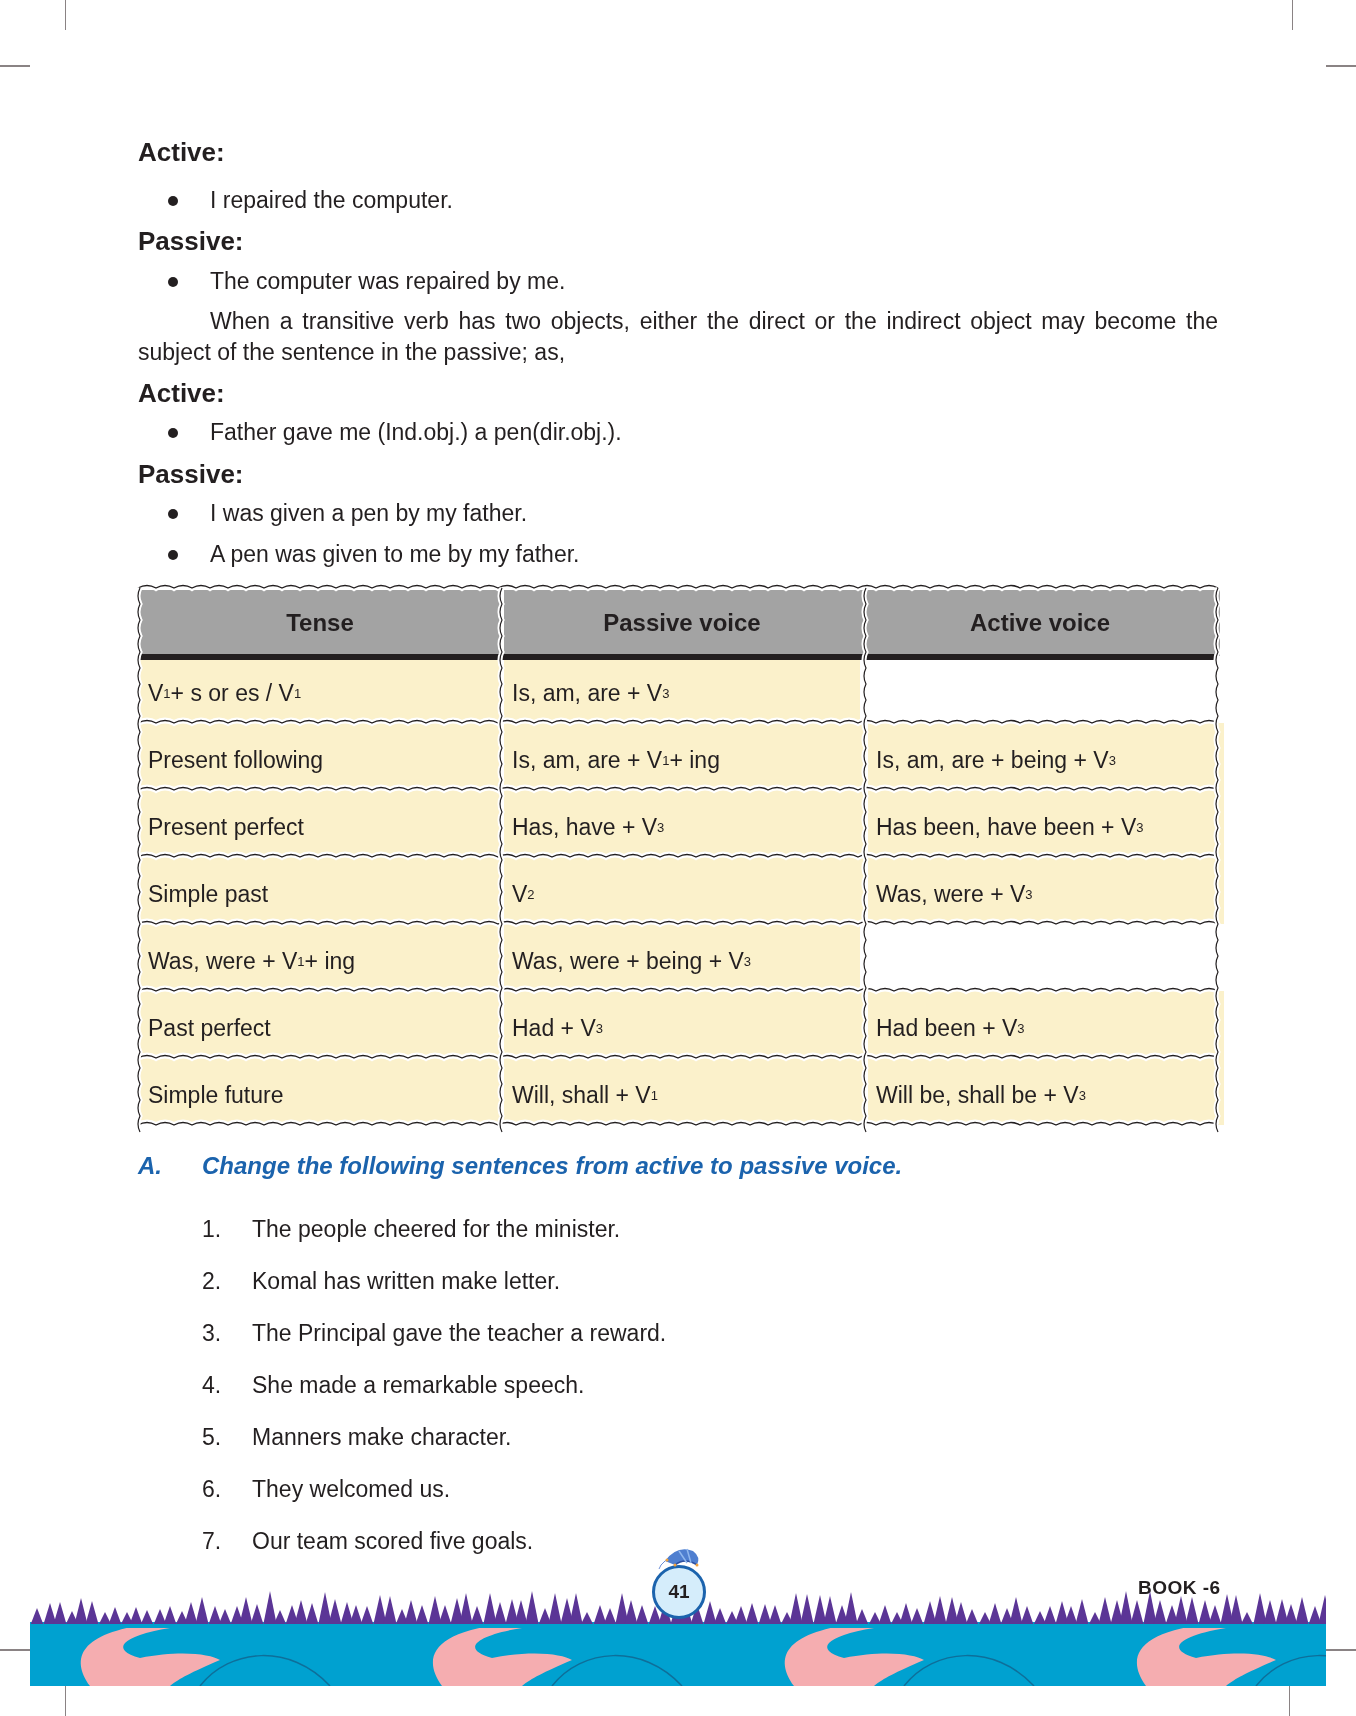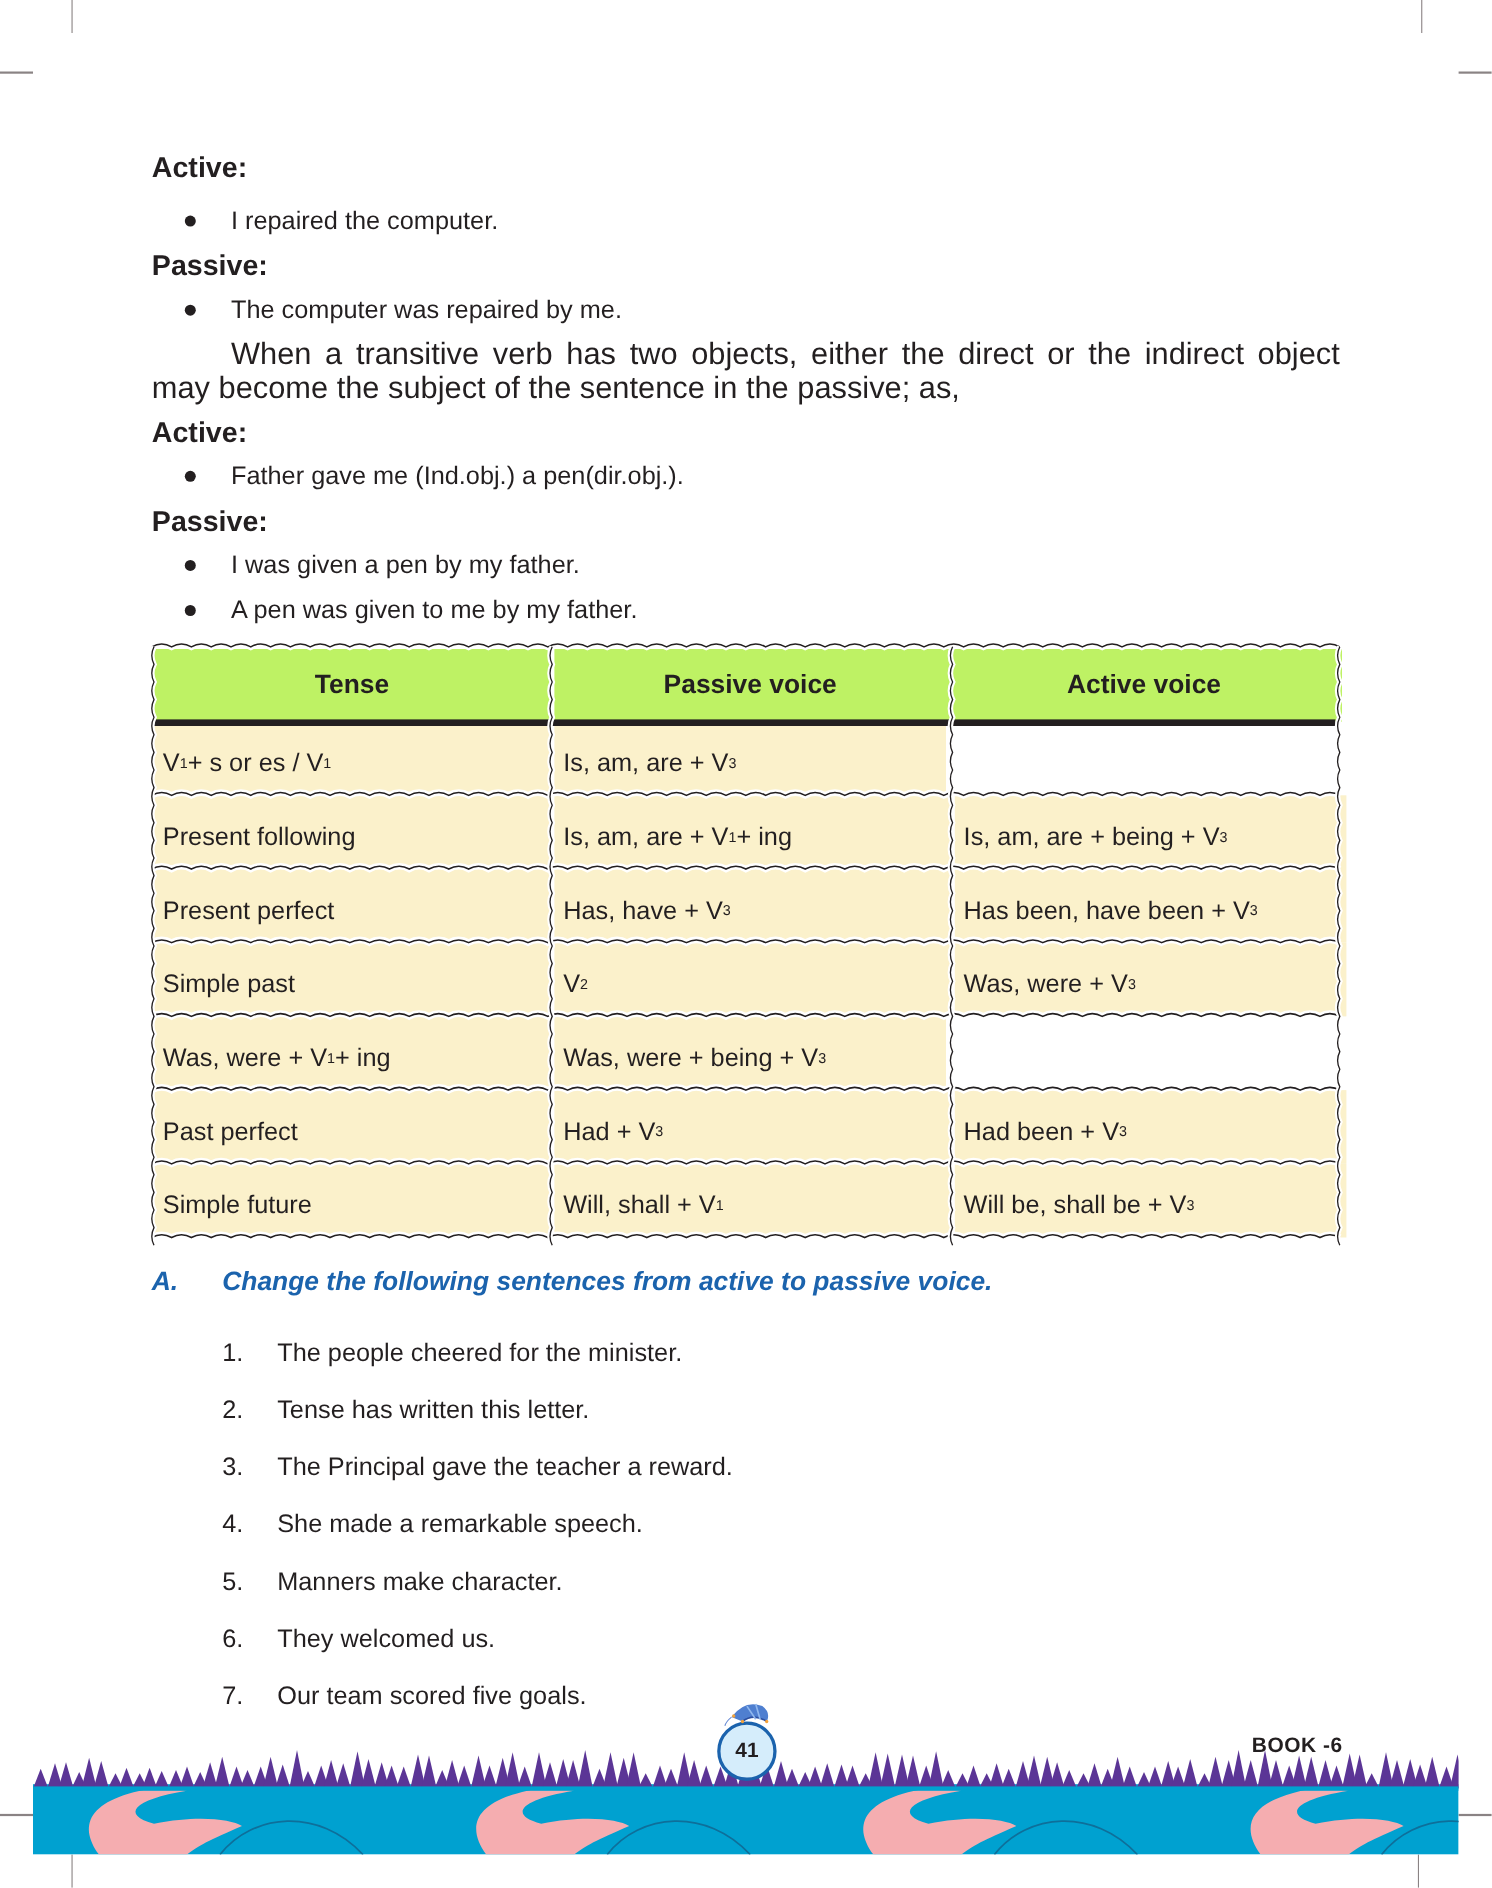--- a/index.html
+++ b/index.html
@@ -4,29 +4,29 @@
 <style>
   html, body { margin: 0; padding: 0; }
   body {
     width: 1356px; height: 1716px; position: relative; background: #ffffff;
     font-family: "Liberation Sans", sans-serif; color: #231f20; overflow: hidden;
   }
   .crop { position: absolute; background: #8a8384; }
   .txt { position: absolute; font-size: 23px; line-height: 28px; white-space: nowrap; }
   .label { position: absolute; font-weight: bold; font-size: 26px; line-height: 26px; }
   .bullet { position: absolute; width: 10px; height: 10px; border-radius: 50%; background: #231f20; }
-  .para { position: absolute; left: 138px; width: 1080px; font-size: 28px; line-height: 31px; text-indent: 72px; text-align: justify; }
+  .para { position: absolute; left: 138px; width: 1080px; font-size: 23px; line-height: 31px; text-indent: 72px; text-align: justify; }
 
   
   #tbl { position: absolute; left: 140px; top: 590px; width: 1076px; }
   .trow { position: relative; display: flex; height: 67px; }
   .thead { height: 66px; }
   .cell { position: relative; flex: 0 0 auto; height: 100%; box-sizing: border-box; }
   .c0 { width: 360px; } .c1 { width: 360px; } .c2 { width: 356px; }
-  .thead .cell { background: #bef264; margin-right: 4px; display: flex; align-items: center; justify-content: center; font-weight: bold; font-size: 24px; }
+  .thead .cell { background: #a3a3a3; margin-right: 4px; display: flex; align-items: center; justify-content: center; font-weight: bold; font-size: 24px; }
   .thead .cell.c2 { margin-right: 0; }
   .body-row .cell { background: #fbf1cb; margin-right: 4px; padding-left: 8px; display: flex; align-items: center; font-size: 23px; padding-top: 8px; }
   .body-row .cell.c2 { margin-right: 0; }
   .hbar { position: absolute; left: 140px; width: 1074px; height: 6px; background: #231f20; }
   sub.v { font-size: 13px; vertical-align: -6px; }
 
   .heading-a { position: absolute; left: 138px; top: 1152px; font-size: 24px; font-weight: bold; font-style: italic; color: #1b63ad; white-space: nowrap; }
   .heading-a .letter { display: inline-block; width: 64px; }
   .ex { position: absolute; left: 202px; font-size: 23px; line-height: 28px; white-space: nowrap; }
   .ex .num { display: inline-block; width: 50px; }
@@ -136,21 +136,21 @@
     <path d="M866 588 q-4 8 0 16 q-4 8 0 16 q-4 8 0 16 q-4 8 0 16 q-4 8 0 16 q-4 8 0 16 q-4 8 0 16 q-4 8 0 16 q-4 8 0 16 q-4 8 0 16 q-4 8 0 16 q-4 8 0 16 q-4 8 0 16 q-4 8 0 16 q-4 8 0 16 q-4 8 0 16 q-4 8 0 16 q-4 8 0 16 q-4 8 0 16 q-4 8 0 16 q-4 8 0 16 q-4 8 0 16 q-4 8 0 16 q-4 8 0 16 q-4 8 0 16 q-4 8 0 16 q-4 8 0 16 q-4 8 0 16 q-4 8 0 16 q-4 8 0 16 q-4 8 0 16 q-4 8 0 16 q-4 8 0 16 q-4 8 0 16" stroke="#231f20" stroke-width="1.2" fill="none"></path>
     <path d="M1218 588 q-4 8 0 16 q-4 8 0 16 q-4 8 0 16 q-4 8 0 16 q-4 8 0 16 q-4 8 0 16 q-4 8 0 16 q-4 8 0 16 q-4 8 0 16 q-4 8 0 16 q-4 8 0 16 q-4 8 0 16 q-4 8 0 16 q-4 8 0 16 q-4 8 0 16 q-4 8 0 16 q-4 8 0 16 q-4 8 0 16 q-4 8 0 16 q-4 8 0 16 q-4 8 0 16 q-4 8 0 16 q-4 8 0 16 q-4 8 0 16 q-4 8 0 16 q-4 8 0 16 q-4 8 0 16 q-4 8 0 16 q-4 8 0 16 q-4 8 0 16 q-4 8 0 16 q-4 8 0 16 q-4 8 0 16 q-4 8 0 16" stroke="#fff" stroke-width="5" fill="none"></path>
     <path d="M1218 588 q-4 8 0 16 q-4 8 0 16 q-4 8 0 16 q-4 8 0 16 q-4 8 0 16 q-4 8 0 16 q-4 8 0 16 q-4 8 0 16 q-4 8 0 16 q-4 8 0 16 q-4 8 0 16 q-4 8 0 16 q-4 8 0 16 q-4 8 0 16 q-4 8 0 16 q-4 8 0 16 q-4 8 0 16 q-4 8 0 16 q-4 8 0 16 q-4 8 0 16 q-4 8 0 16 q-4 8 0 16 q-4 8 0 16 q-4 8 0 16 q-4 8 0 16 q-4 8 0 16 q-4 8 0 16 q-4 8 0 16 q-4 8 0 16 q-4 8 0 16 q-4 8 0 16 q-4 8 0 16 q-4 8 0 16 q-4 8 0 16" stroke="#231f20" stroke-width="1.2" fill="none"></path>
   </svg>
 
 <div class="heading-a">
   <span class="letter">A.</span><span>Change the following sentences from active to passive voice.</span>
 </div>
 <div id="ex-list">
     <div class="ex" style="top: 1215px;"><span class="num">1.</span><span>The people cheered for the minister.</span></div>
-    <div class="ex" style="top: 1267px;"><span class="num">2.</span><span>Tense has written this letter.</span></div>
+    <div class="ex" style="top: 1267px;"><span class="num">2.</span><span>Komal has written make letter.</span></div>
     <div class="ex" style="top: 1319px;"><span class="num">3.</span><span>The Principal gave the teacher a reward.</span></div>
     <div class="ex" style="top: 1371px;"><span class="num">4.</span><span>She made a remarkable speech.</span></div>
     <div class="ex" style="top: 1423px;"><span class="num">5.</span><span>Manners make character.</span></div>
     <div class="ex" style="top: 1475px;"><span class="num">6.</span><span>They welcomed us.</span></div>
     <div class="ex" style="top: 1527px;"><span class="num">7.</span><span>Our team scored five goals.</span></div>
   </div>
 
 <svg id="kite" viewBox="0 0 48 32">
   <path d="M8 18 Q20 2 36 8 Q44 14 40 22 Q28 14 18 22 Z" fill="#4f7fd0"></path>
   <path d="M18 22 Q28 14 40 22" fill="none" stroke="#2c4fa0" stroke-width="1.5"></path>

